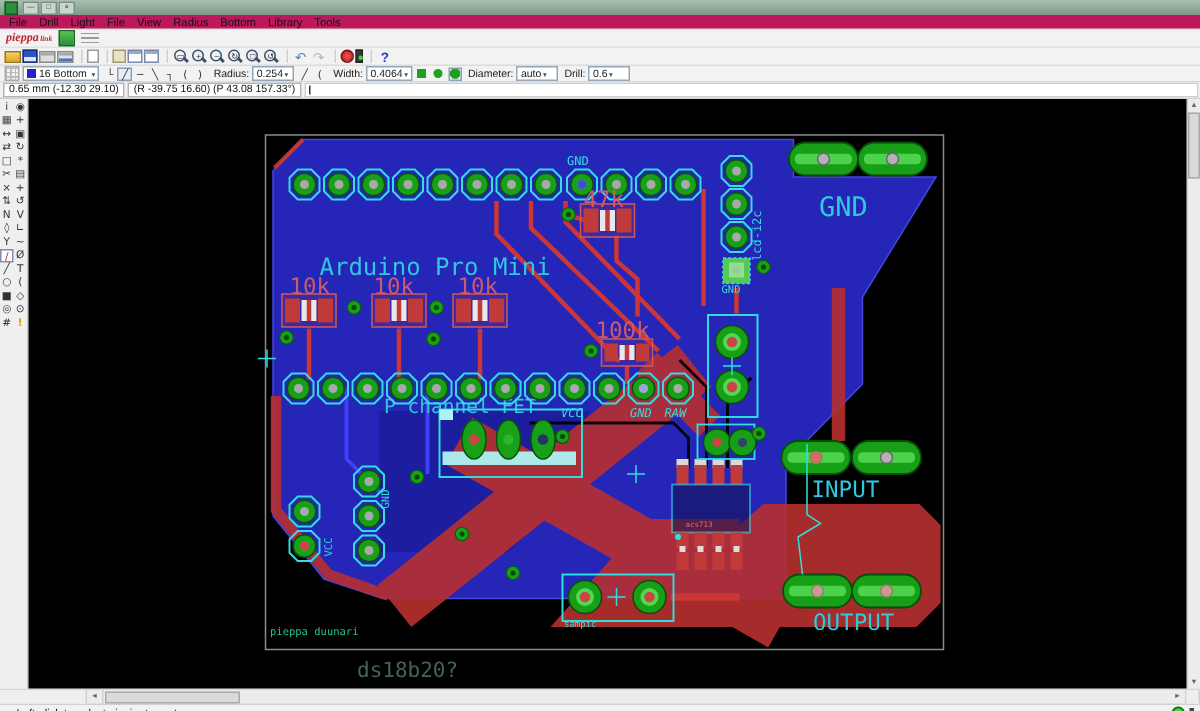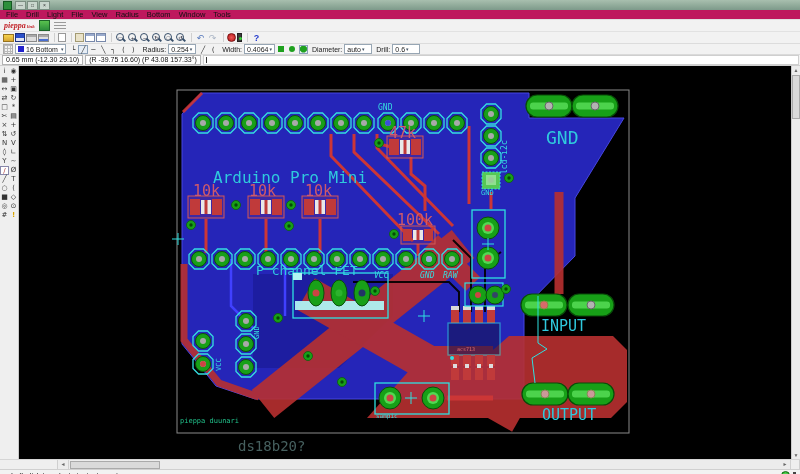--- a/index.html
+++ b/index.html
@@ -90,21 +90,21 @@
 </div>
 
 <div class="menubar">
     <span class="menu-item">File</span>
     <span class="menu-item">Drill</span>
     <span class="menu-item">Light</span>
     <span class="menu-item">File</span>
     <span class="menu-item">View</span>
     <span class="menu-item">Radius</span>
     <span class="menu-item">Bottom</span>
-    <span class="menu-item">Window</span>
+    <span class="menu-item">Library</span>
     <span class="menu-item">Tools</span>
   </div>
 
 <div class="linkbar">
   <span class="eagle-logo"><span>pieppa</span><i>link</i></span>
   <div class="badge-green"></div>
   <div class="badge-lines"></div>
 </div>
 
 <div class="actionbar">

